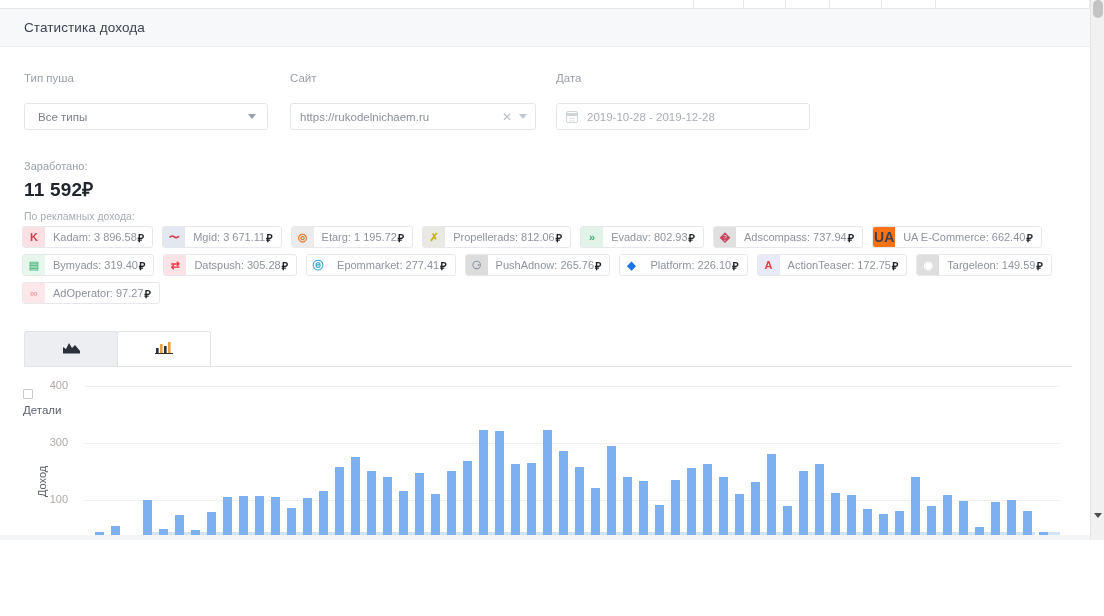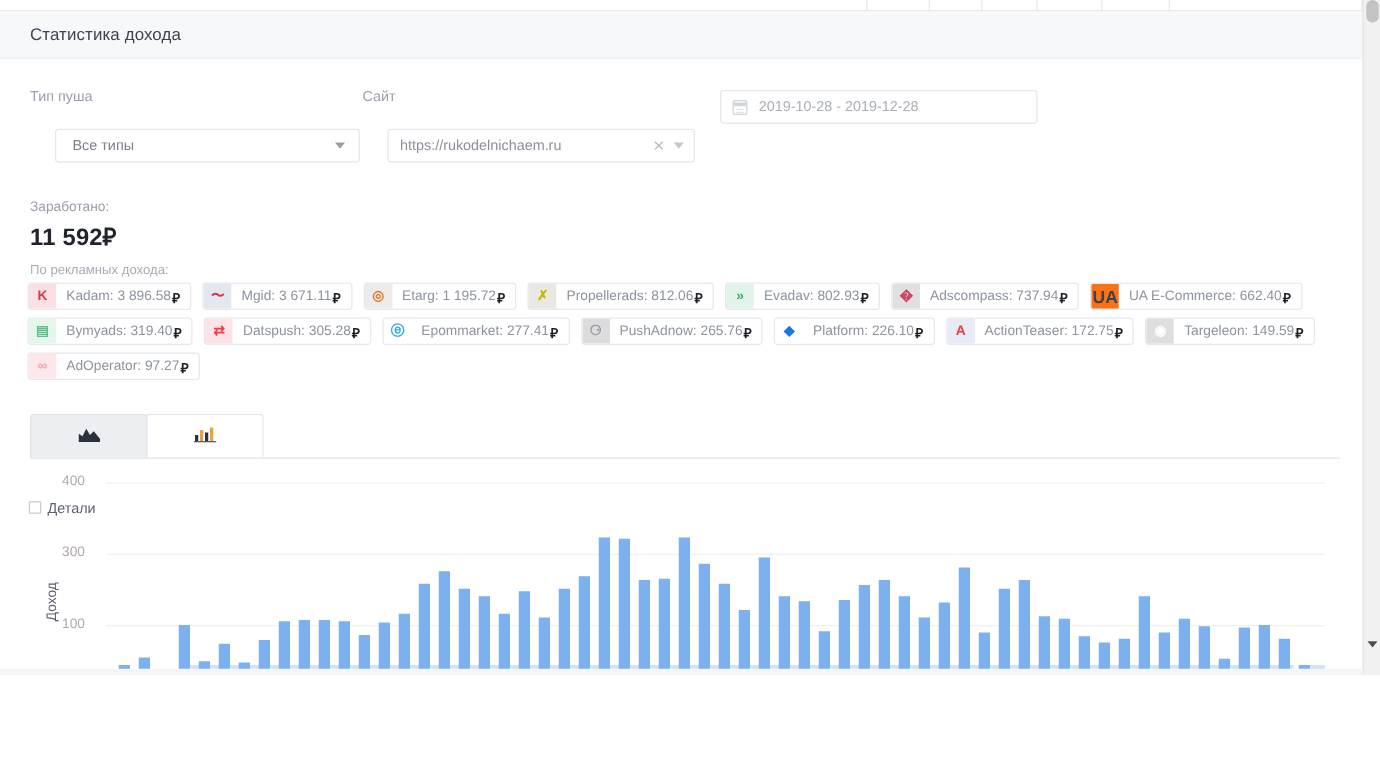--- a/index.html
+++ b/index.html
@@ -60,21 +60,20 @@
   }
   .ctrl {
     height: 27px;
     border: 1px solid #e3e6ea;
     border-radius: 3px;
     background: #fff;
     display: flex; align-items: center;
     font-size: 11.5px;
     color: #8e949f;
     padding: 12px 8px;
-    margin-left: 20px;
   }
   .f-type { left: 24px; top: 10px; width: 244px; }
   .f-type .ctrl { width: 244px; justify-content: space-between; padding-left: 13px; }
   .f-type .ctrl .v { color: #7b818c; }
   .caret {
     width: 0; height: 0;
     border-left: 4px solid transparent;
     border-right: 4px solid transparent;
     border-top: 5px solid #9aa0ab;
     margin-right: 3px;
@@ -176,22 +175,22 @@
   }
   .tab + .tab { margin-left: -1px; }
   .tab.active { background: #ffffff; }
   .tabs-underline {
     position: absolute; left: 24px; top: 366px;
     width: 1048px; height: 1px; background: #e0e3e8;
   }
 
   
   .details {
-    position: absolute; left: 23px; top: 401px;
-    display: flex; align-items: flex-start; gap: 5px;
+    position: absolute; left: 23px; top: 389px;
+    display: flex; align-items: flex-start; gap: 5px; flex-direction: column;
   }
   .cbx {
     width: 10px; height: 10px;
     border: 1px solid #c6cbd3;
     border-radius: 1px;
     background: #fff;
   }
   .details .t { font-size: 11.5px; color: #5c6270; }
   .ylabel {
     position: absolute; left: 36px; top: 497px;
@@ -288,20 +287,21 @@
       <div class="ctrl">
         <span class="v">https://rukodelnichaem.ru</span>
         <span class="site-icons">
           <span class="x-icon">✕</span>
           <span class="chev-sm"></span>
         </span>
       </div>
     </div>
 
     <div class="field f-date">
+      <span class="lbl">Дата</span>
       <div class="ctrl">
         <span class="cal-icon"></span>
         <span class="v">2019-10-28 - 2019-12-28</span>
       </div>
     </div>
 
   </div>
 
   <div class="earned">
     <span class="cap">Заработано:</span>

